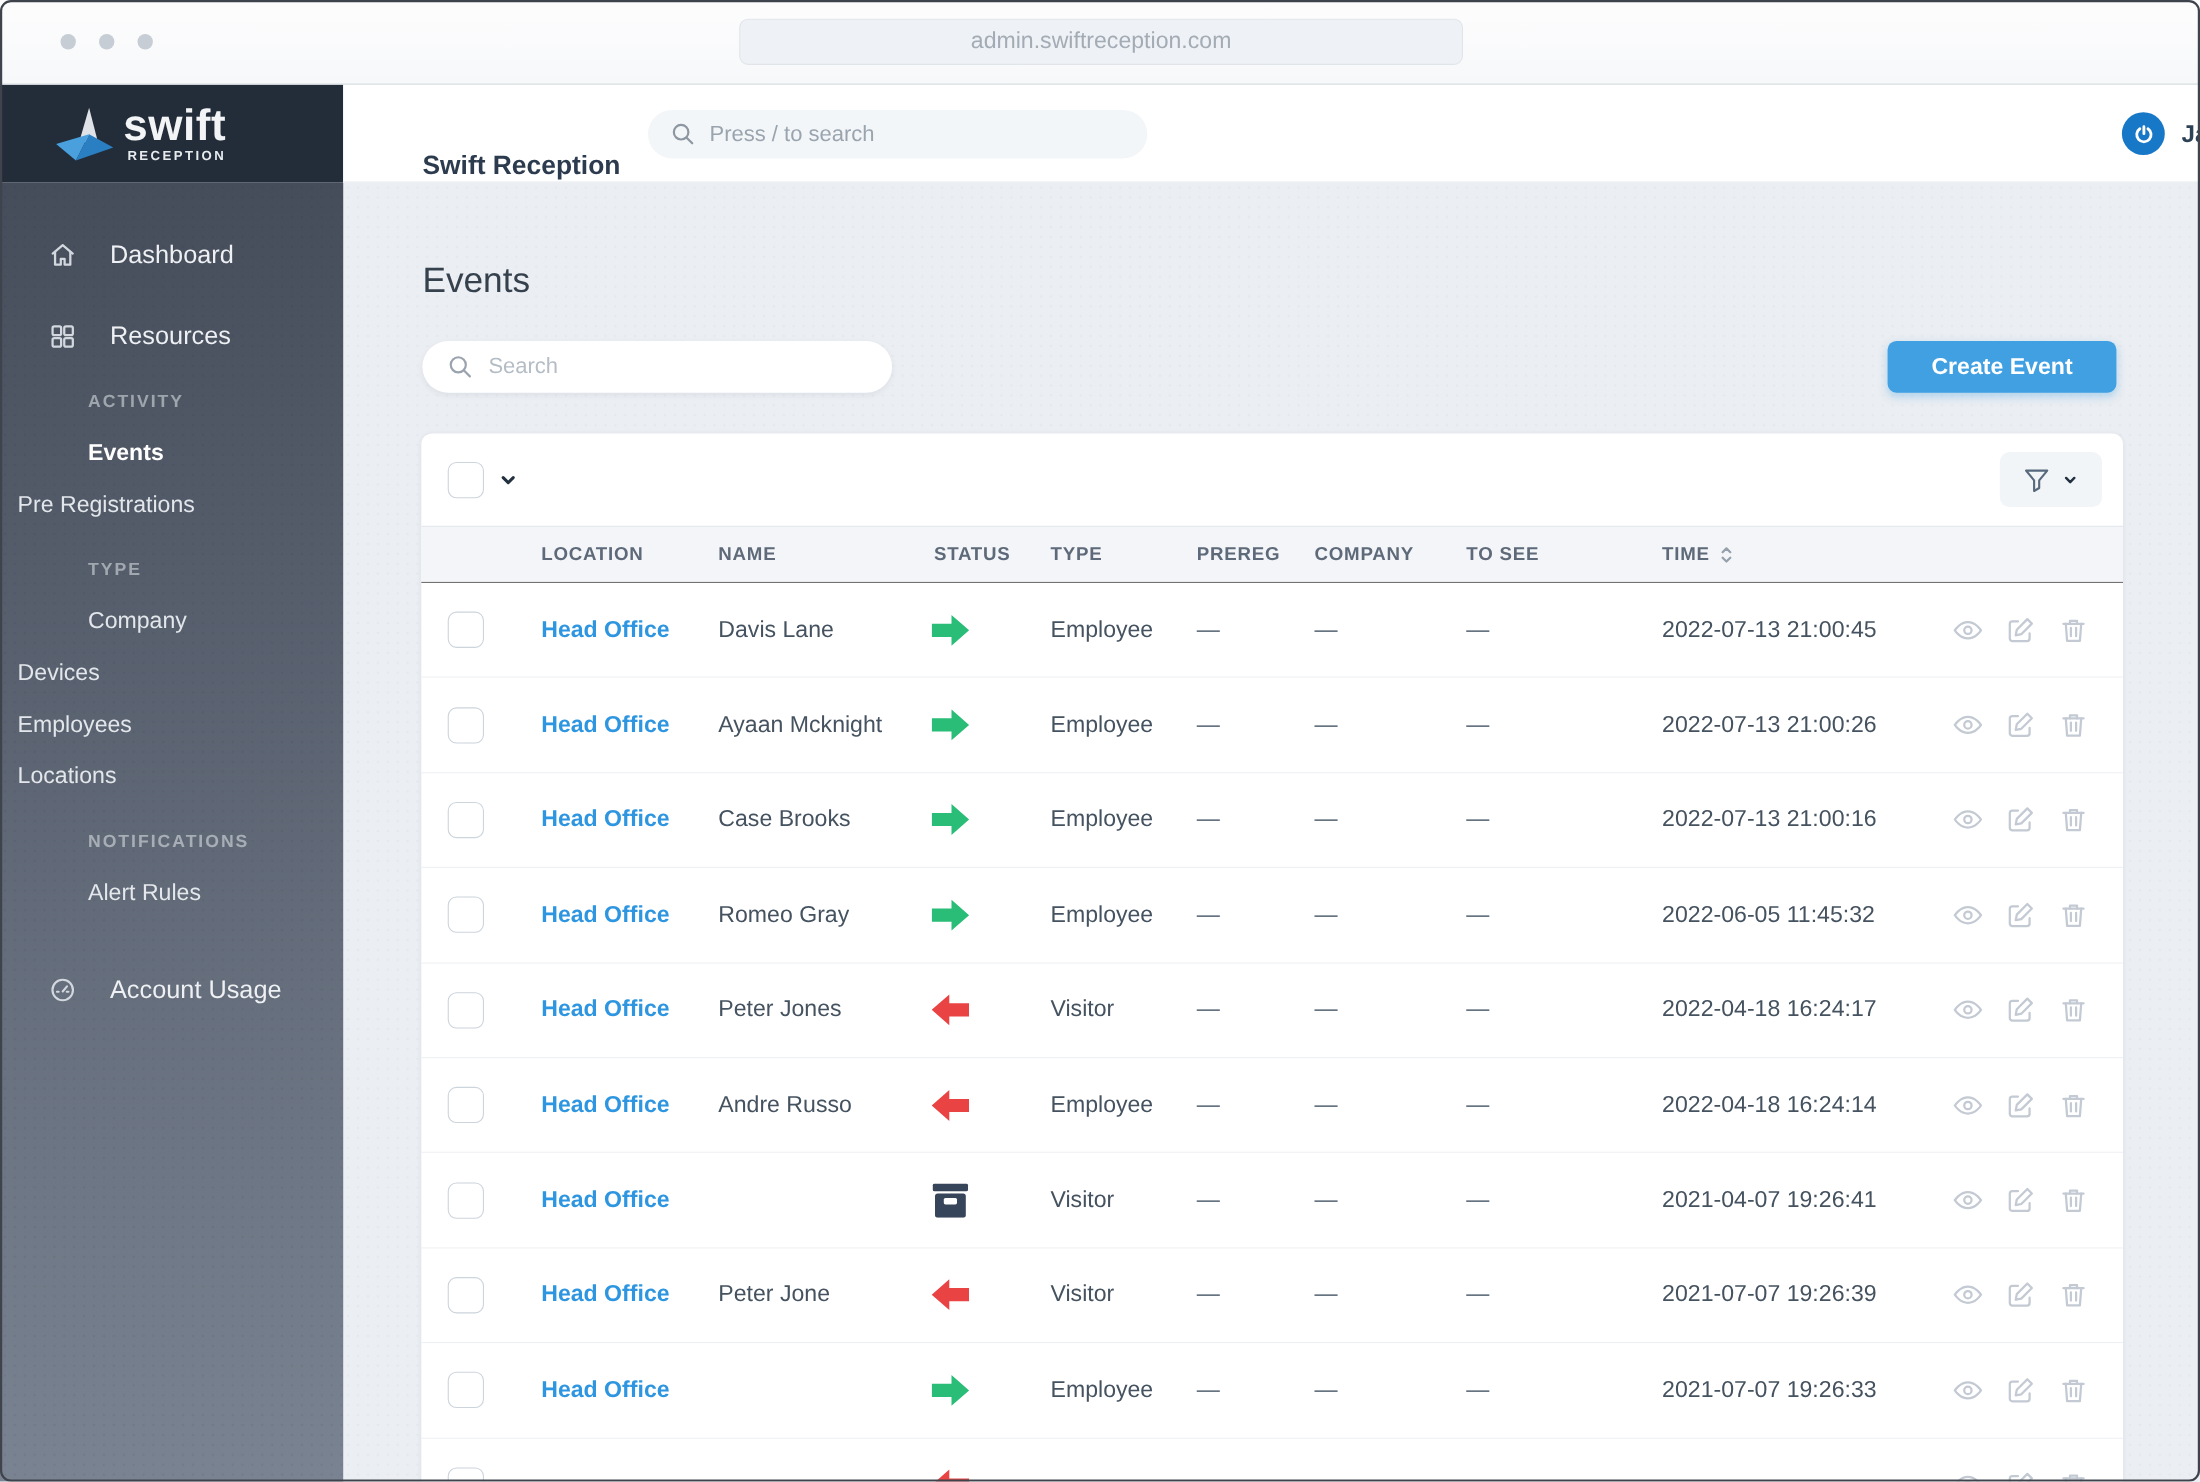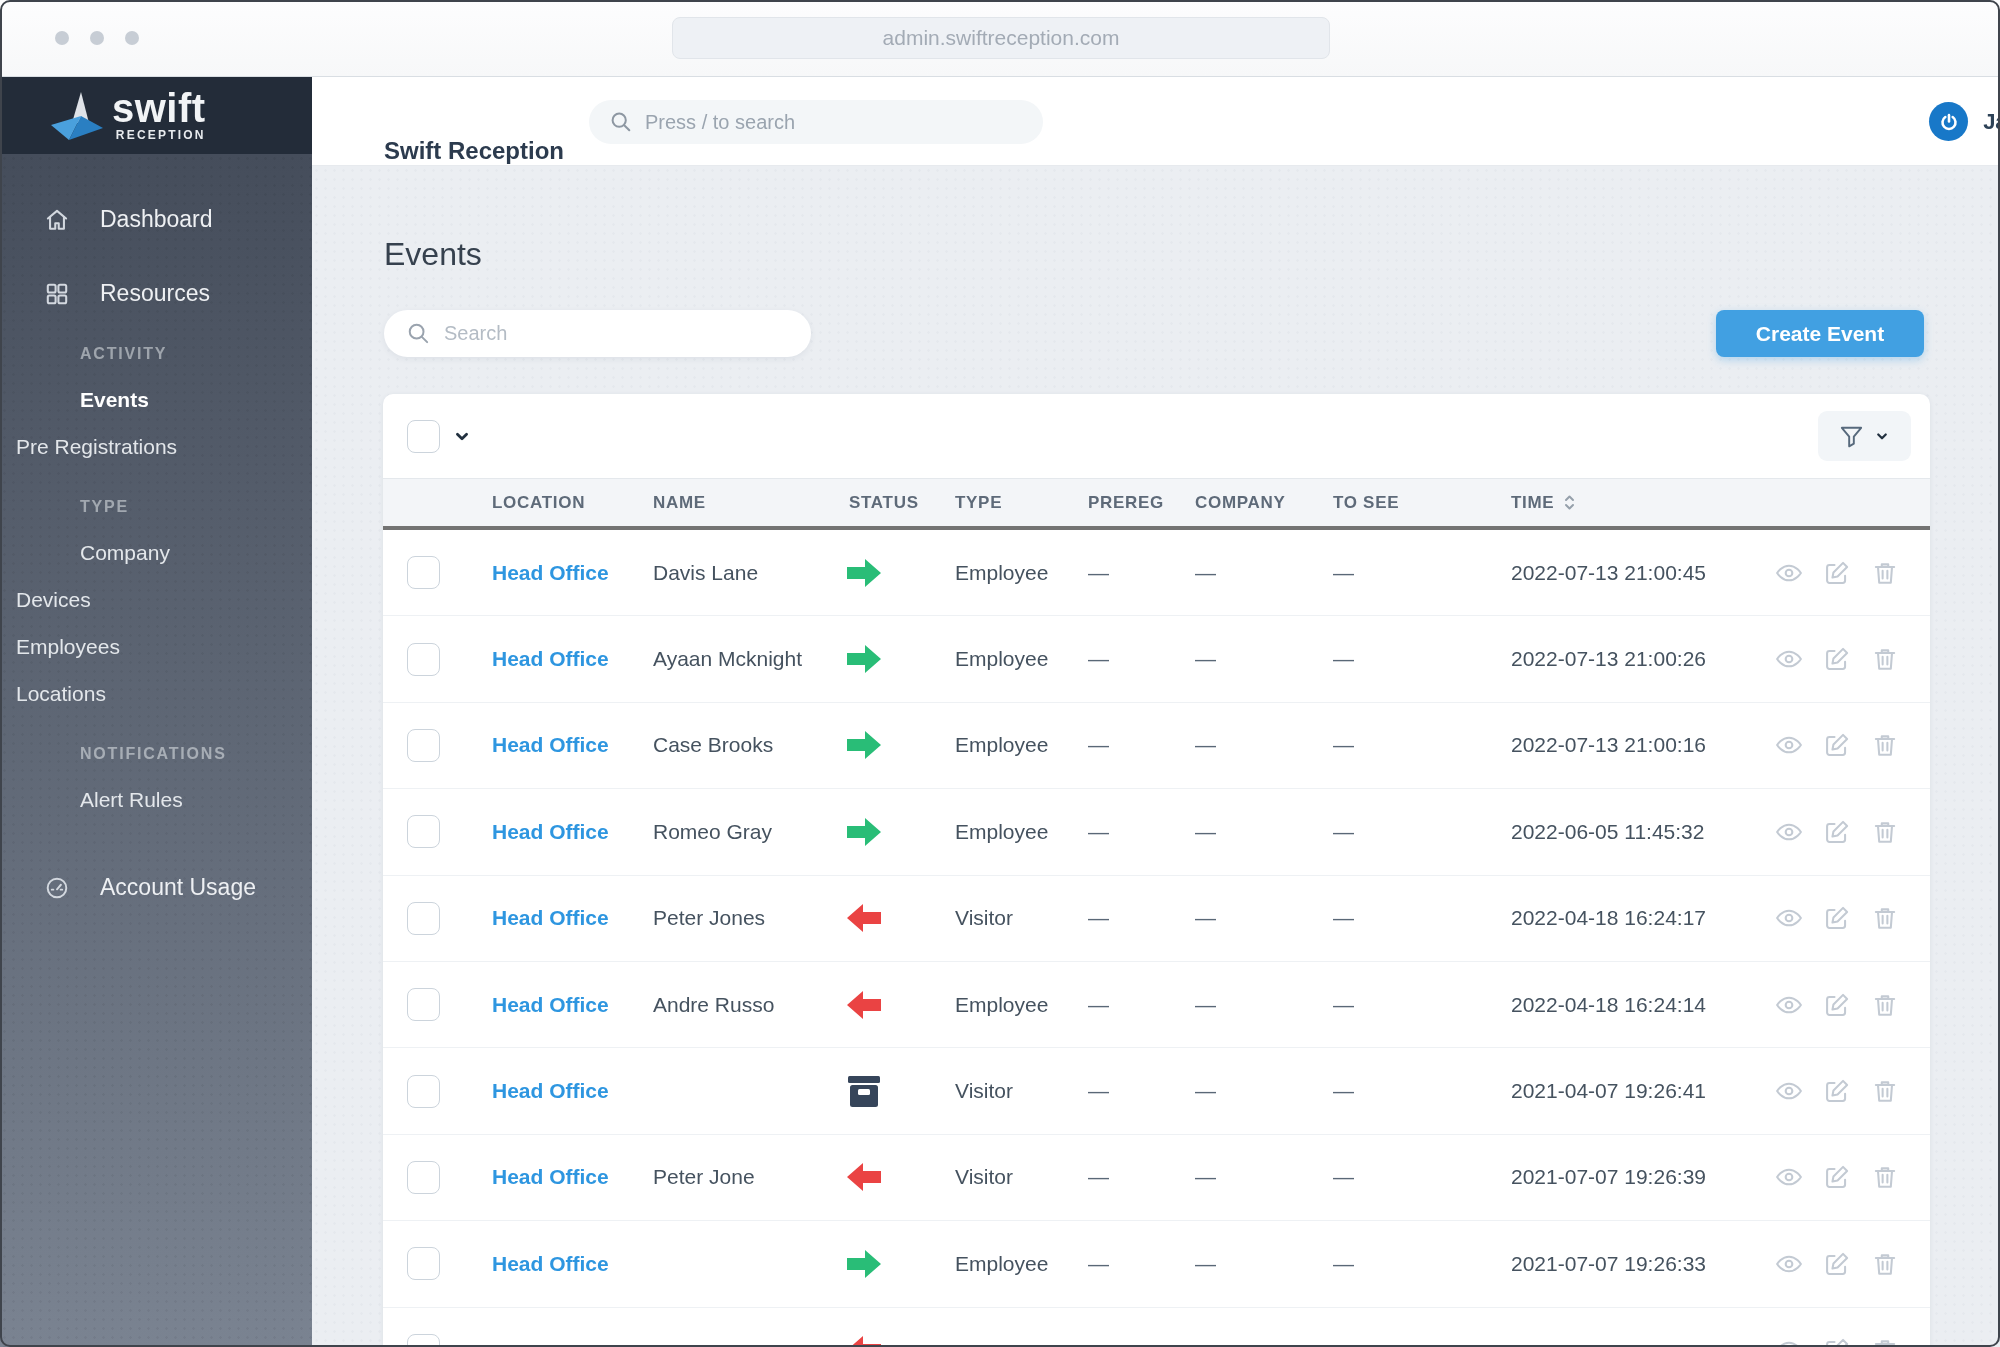--- a/index.html
+++ b/index.html
@@ -8,21 +8,21 @@
   .frame-border { position:absolute; inset:0; border:2px solid #3f444c; border-radius:10px; pointer-events:none; z-index:90; }
 
   
   .chrome { position:absolute; left:0; top:0; width:2000px; height:77px; background:linear-gradient(#fdfdfe,#f7f8f9); border-bottom:1px solid #d9dee3; z-index:5; }
   .chrome-dots { position:absolute; left:55px; top:31px; display:flex; gap:21px; }
   .chrome-dot { width:14px; height:14px; border-radius:50%; background:#c7cdd5; }
   .urlbar { position:absolute; left:672px; top:17px; width:658px; height:42px; background:#eef1f5; border:1px solid #e1e5ea; border-radius:8px; display:flex; align-items:center; justify-content:center; font-size:21px; color:#a3abb5;text-align:right; }
 
   
   .sidebar { position:absolute; left:0; top:77px; width:312px; height:1270px; z-index:4; display:flex; flex-direction:column; }
-  .logo-block { height:77px; background:#232c39; display:flex; align-items:center; padding-left:48px; flex:0 0 auto; }
+  .logo-block { height:89px; background:#232c39; display:flex; align-items:center; padding-left:48px; flex:0 0 auto; }
   .logo-text { display:flex; flex-direction:column; align-items:flex-end; margin-left:6px; }
   .logo-word { color:#f2f4f6; font-size:40px; font-weight:bold; letter-spacing:0.5px; line-height:38px; }
   .logo-sub { color:#e8ebee; font-size:12px; letter-spacing:2.2px; font-weight:bold; margin-top:1px; }
   .nav { flex:1; background:linear-gradient(#454d5b,#7a8391); background-image:radial-gradient(rgba(0,0,0,0.05) 1px, transparent 1.5px), linear-gradient(#454d5b,#7a8391); background-size:9px 9px, auto; padding:33px 0 0 0; }
   .nav-item { display:flex; align-items:flex-end; gap:30px; padding-left:44px; height:46px; color:#eef0f3; font-size:23px; cursor:pointer; }
   .nav-item .nicon { width:26px; height:26px; color:#d3d8df; flex:0 0 auto; }
   .nav-item.resources { margin-top:28px; }
   .section-label { padding-left:80px; margin-top:38px; color:rgba(240,243,246,0.5); font-size:16px; font-weight:bold; letter-spacing:1.8px; }
   .sub-link { padding-left:80px; margin-top:24px; color:rgba(238,241,244,0.93); font-size:21px; line-height:26px; cursor:pointer; }
   .sub-link + .sub-link { margin-top:21px;padding-left:16px; }
@@ -53,21 +53,21 @@
   
   .card { position:absolute; left:71px; top:228px; width:1547px; height:1200px; background:#ffffff; border-radius:10px; box-shadow:0 1px 5px rgba(40,60,90,0.08); }
   .card-topbar { height:84px; display:flex; align-items:center; padding-left:24px; position:relative; }
   .checkbox { width:33px; height:33px; border:1.5px solid #ccd4dc; border-radius:8px; background:#ffffff; display:inline-block; cursor:pointer; flex:0 0 auto; }
   .select-chev { width:22px; height:22px; color:#22303f; margin-left:11px; cursor:pointer; }
   .filter-btn { position:absolute; right:19px; top:17px; width:93px; height:50px; background:#f2f5f8; border:none; border-radius:9px; display:flex; align-items:center; justify-content:center; gap:8px; cursor:pointer; }
   .filter-btn .ficon { width:27px; height:27px; color:#57697c; }
   .filter-btn .chev { width:18px; height:18px; color:#22303f; }
 
   .grid-row { display:grid; grid-template-columns:84px 186px 162px 122px 136px 110px 146px 164px 251px 186px; align-items:center; }
-  .thead { height:52px; background:#f3f5f8; border-top:1px solid #e4e8ec; border-bottom:4px solid #737373; font-size:17px; font-weight:bold; letter-spacing:0.7px; color:#5e6a79; }
+  .thead { height:52px; background:#f3f5f8; border-top:1px solid #e4e8ec; border-bottom:1px solid #737373; font-size:17px; font-weight:bold; letter-spacing:0.7px; color:#5e6a79; }
   .trow { height:86.4px; border-bottom:1px solid #eef1f4; font-size:21px; }
   .td { display:flex; align-items:center; }
   .c1 { padding-left:24px; }
   .c2 { padding-left:25px; }
   .c3 { padding-left:0; }
   .c4 { padding-left:32px; }
   .c5 { padding-left:18px; }
   .c6 { padding-left:15px; }
   .c7 { padding-left:12px; }
   .c8 { padding-left:4px; }

